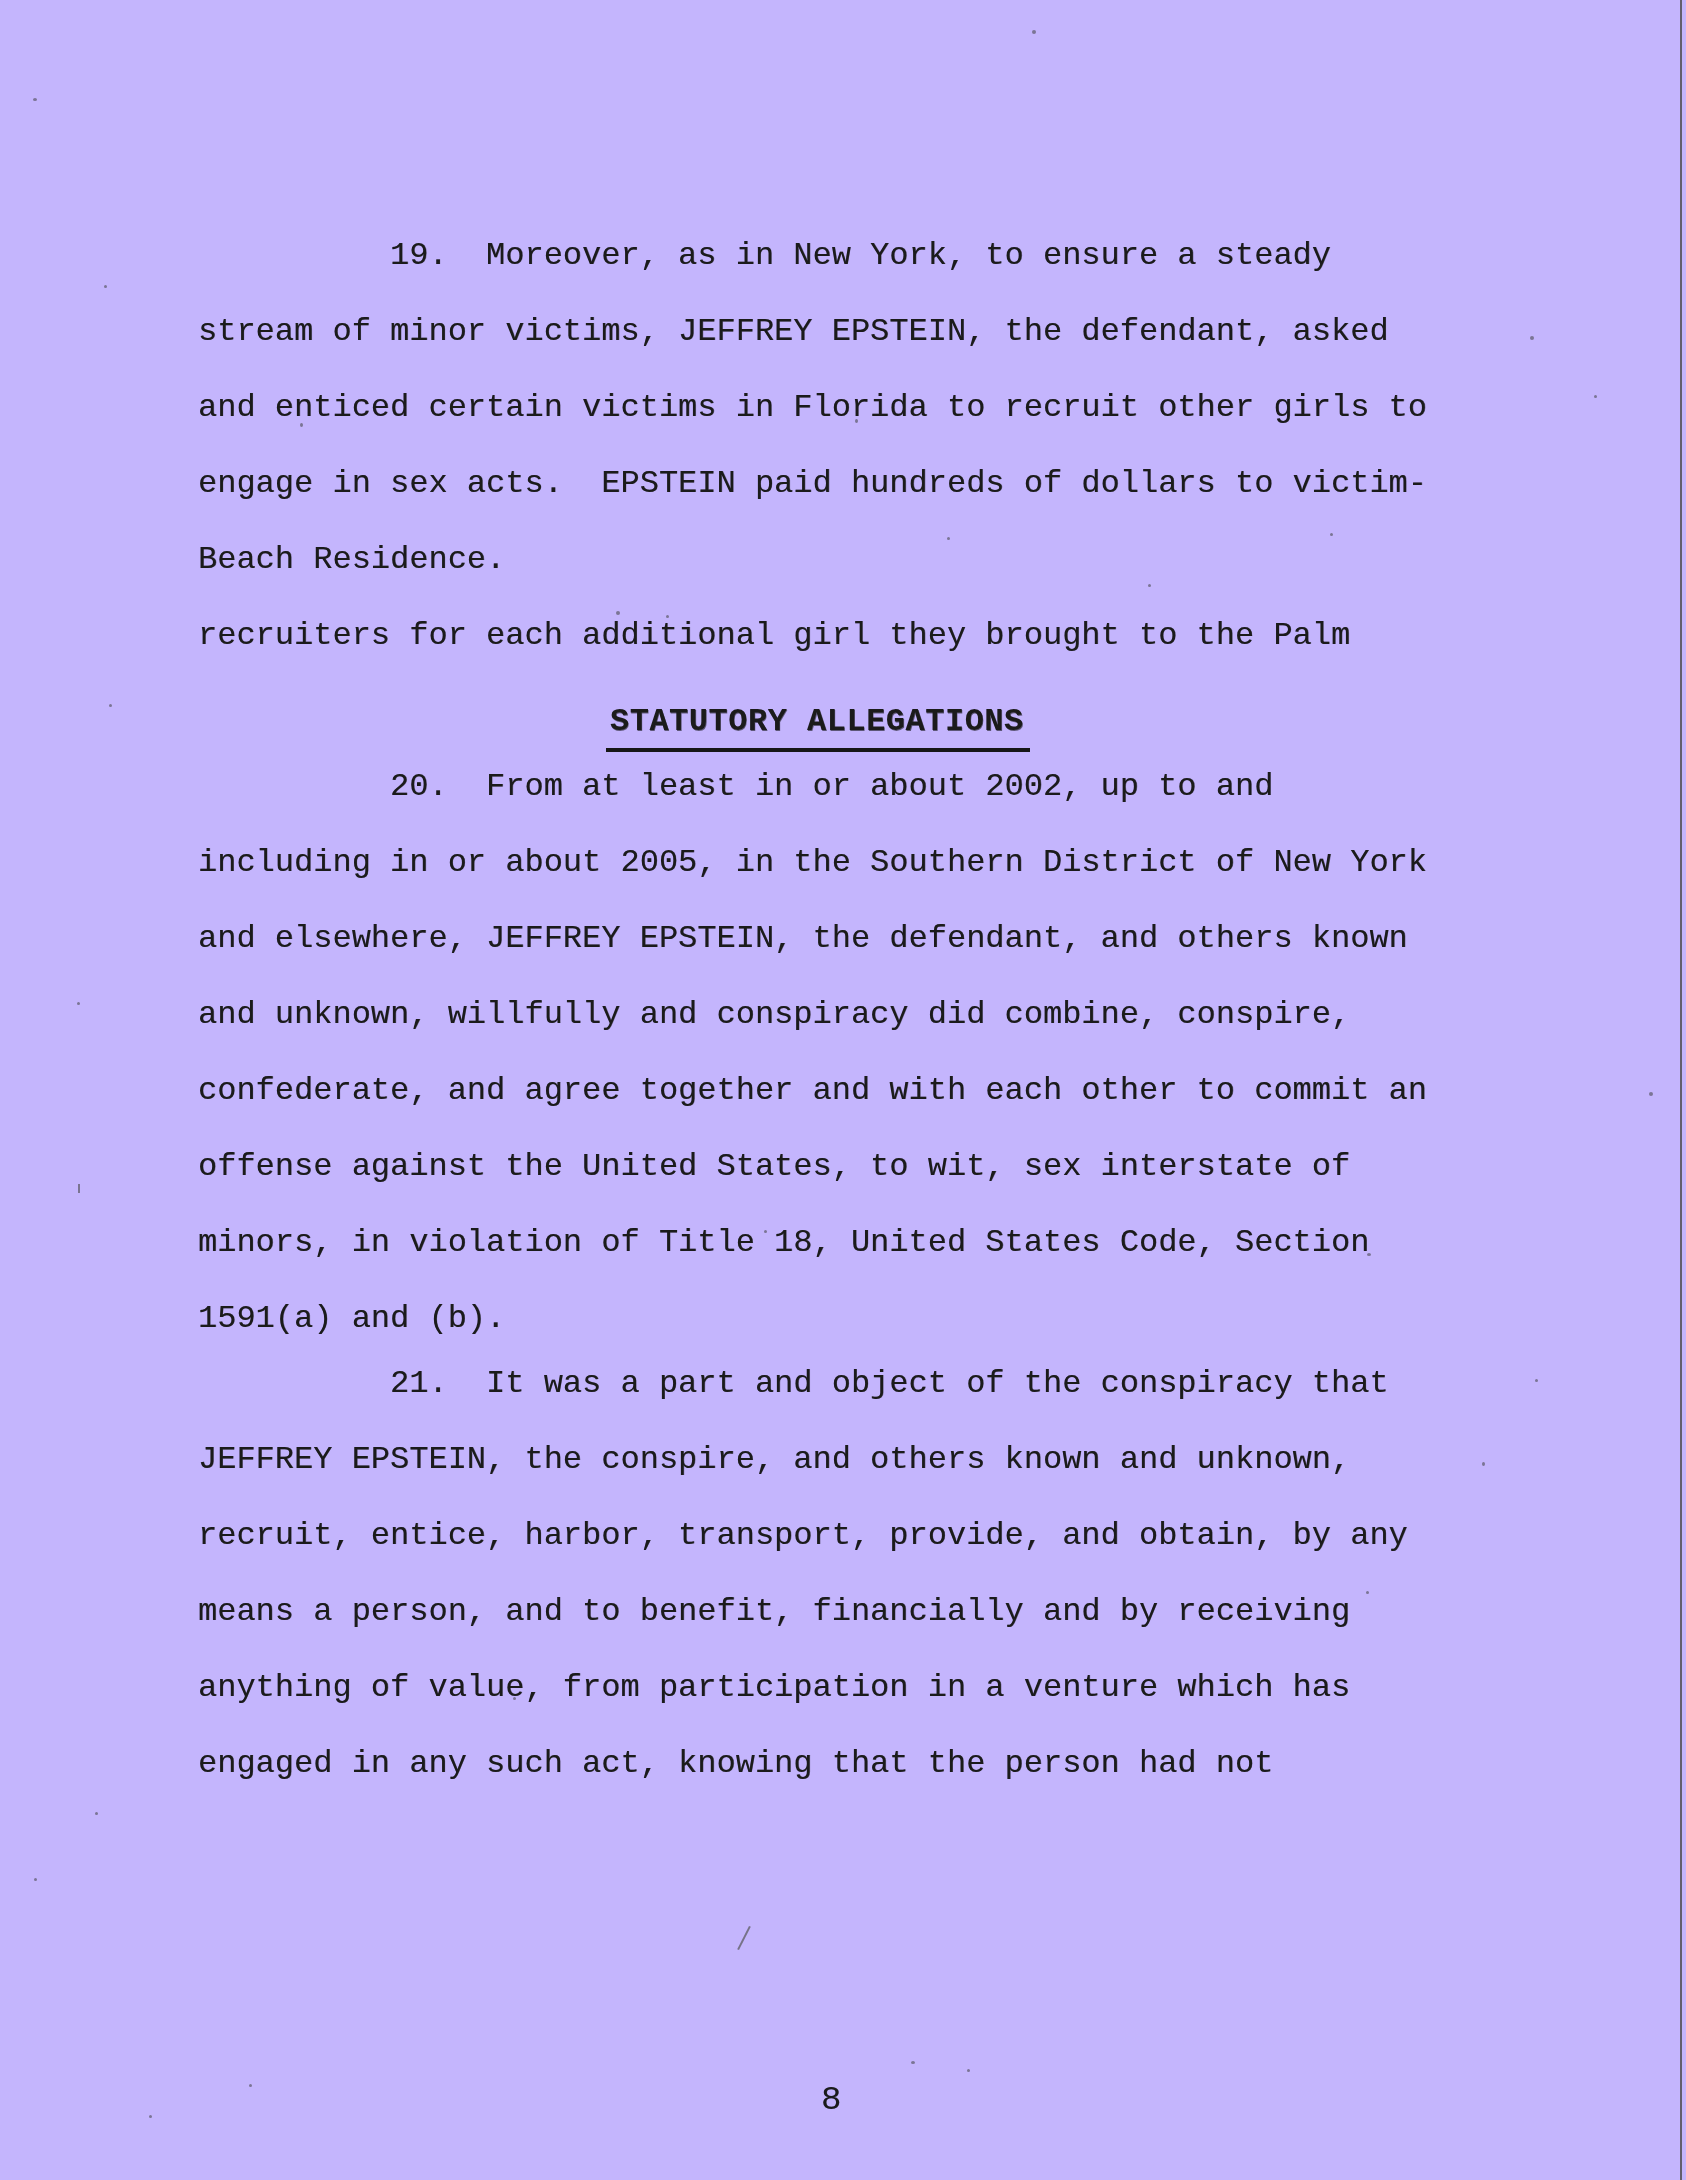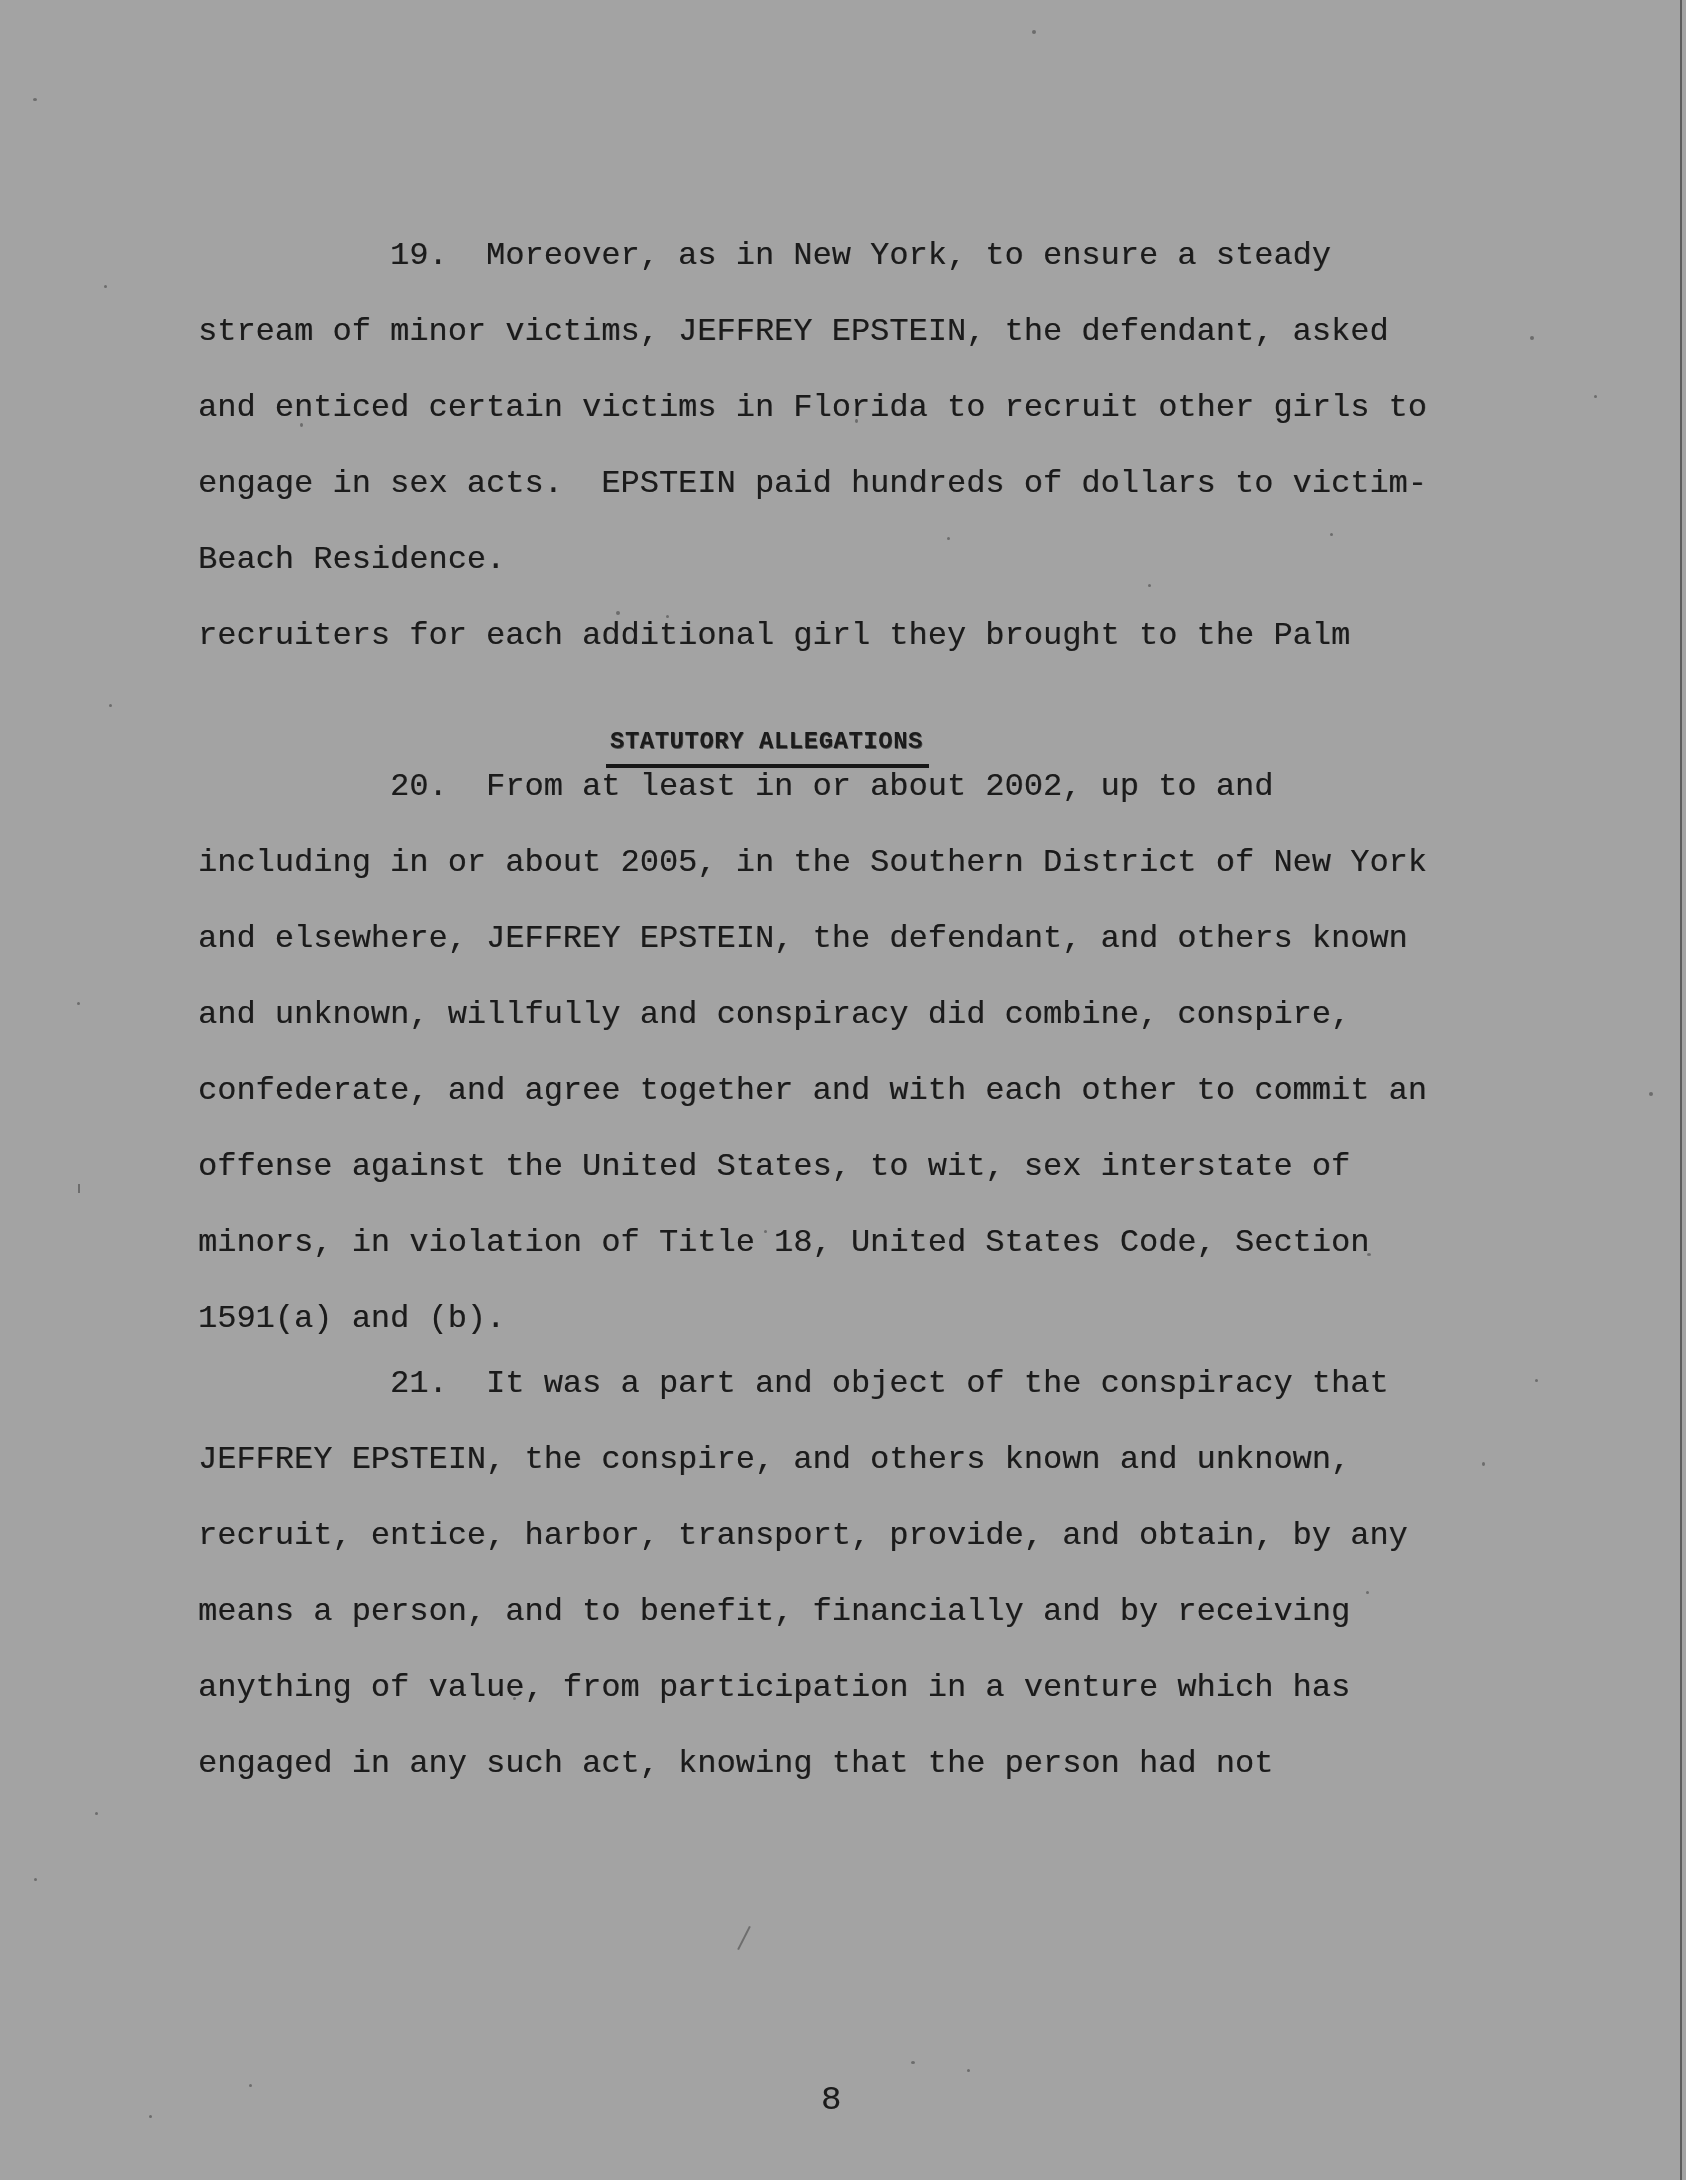--- a/index.html
+++ b/index.html
@@ -5,43 +5,43 @@
   html, body {
     margin: 0;
     padding: 0;
     background: #e8e8e6;
   }
   .page {
     position: relative;
     width: 1686px;
     height: 2180px;
     margin: 0 auto;
-    background: #a3a3a3;
+    background: #c4b5fd;
     overflow: hidden;
     font-family: "Liberation Mono", "DejaVu Sans Mono", monospace;
     color: #1b1b1b;
   }
   .para {
     position: absolute;
     left: 198px;
     width: 1307px;
     font-size: 32px;
     line-height: 76px;
     letter-spacing: 0;
   }
   .line {
     white-space: pre;
     text-shadow: 0.4px 0.4px 0 rgba(20,20,20,0.45);
   }
   .heading {
     position: absolute;
-    top: 728px;
+    top: 703px;
     left: 606px;
     display: inline-block;
-    font-size: 24px;
+    font-size: 32px;
     line-height: 1.2;
     font-weight: bold;
     white-space: pre;
     letter-spacing: 0.5px;
     padding: 0 6px 7px 4px;
     border-bottom: 4px solid #171717;
     text-shadow: 0.6px 0.6px 0 rgba(10,10,10,0.55);
   }
   .page-number {
     position: absolute;

